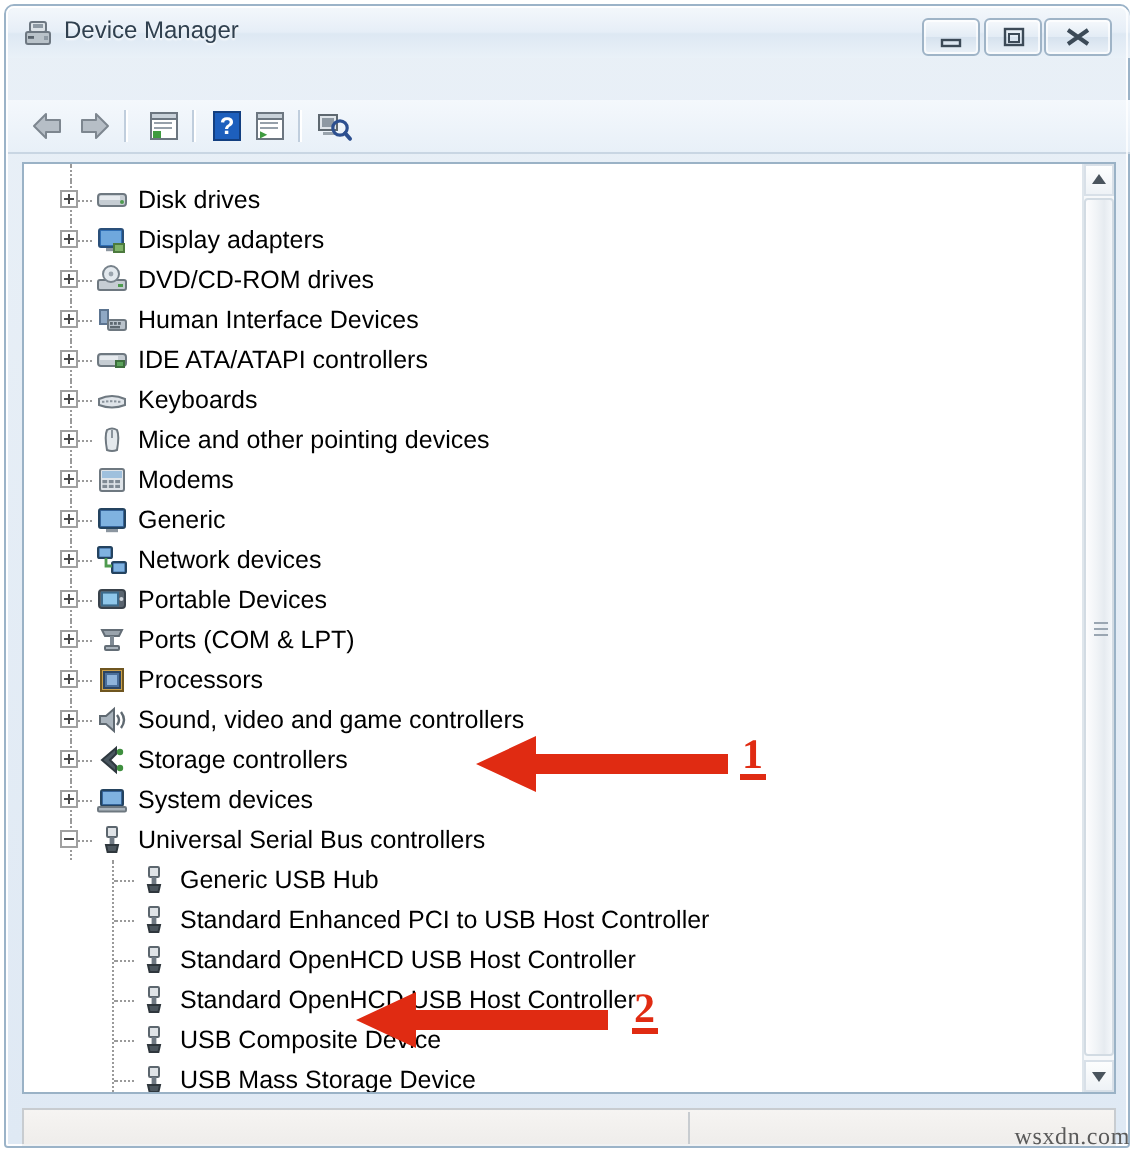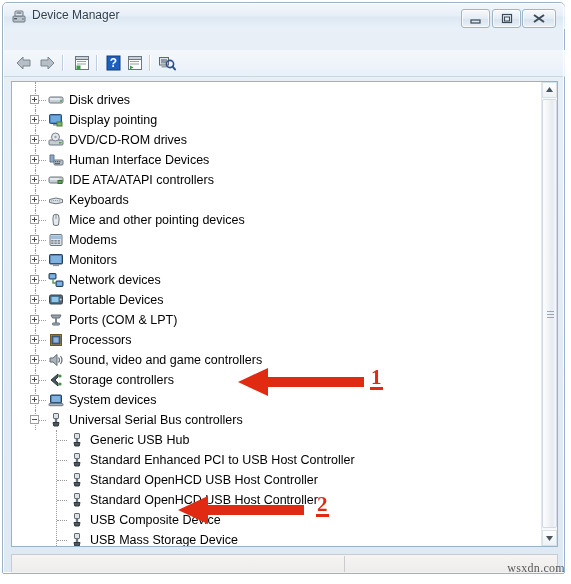--- a/index.html
+++ b/index.html
@@ -261,21 +261,21 @@
             <i class="v"></i>
           </span>
         <span class="devicon" style="left:36px">
           <svg width="16" height="16" viewBox="0 0 16 16">
             <rect x="1.5" y="2.5" width="12" height="9" rx="1" fill="#2f6fb5" stroke="#2a4f79"></rect>
             <rect x="2.5" y="3.5" width="10" height="7" fill="#6fa8dd"></rect>
             <rect x="5" y="12" width="6" height="1.6" fill="#8c96a0"></rect>
             <rect x="9" y="10" width="5" height="4" fill="#7fb36a" stroke="#4c7a3e"></rect>
           </svg>
         </span>
-        <span class="rlabel" style="left:57px">Display pointing</span>
+        <span class="rlabel" style="left:57px">Display adapters</span>
       </div>
 
       <div class="row" style="top:48px">
         <span class="dline" style="left:23px;top:0;height:20px;"></span>
         <span class="dlineh" style="left:24px;top:10px;width:10px;"></span>
         <span class="exp" style="left:18px">
             <i class="h"></i>
             <i class="v"></i>
           </span>
         <span class="devicon" style="left:36px">
@@ -391,21 +391,21 @@
             <i class="h"></i>
             <i class="v"></i>
           </span>
         <span class="devicon" style="left:36px">
           <svg width="16" height="16" viewBox="0 0 16 16">
             <rect x="1.5" y="2.5" width="13" height="9.5" rx="1" fill="#36659b" stroke="#24435f"></rect>
             <rect x="2.5" y="3.5" width="11" height="7.5" fill="#7fb2e0"></rect>
             <rect x="5" y="12.5" width="6" height="1.6" fill="#8c96a0"></rect>
           </svg>
         </span>
-        <span class="rlabel" style="left:57px">Monitors</span>
+        <span class="rlabel" style="left:57px">Generic</span>
       </div>
 
       <div class="row" style="top:188px">
         <span class="dline" style="left:23px;top:0;height:20px;"></span>
         <span class="dlineh" style="left:24px;top:10px;width:10px;"></span>
         <span class="exp" style="left:18px">
             <i class="h"></i>
             <i class="v"></i>
           </span>
         <span class="devicon" style="left:36px">

